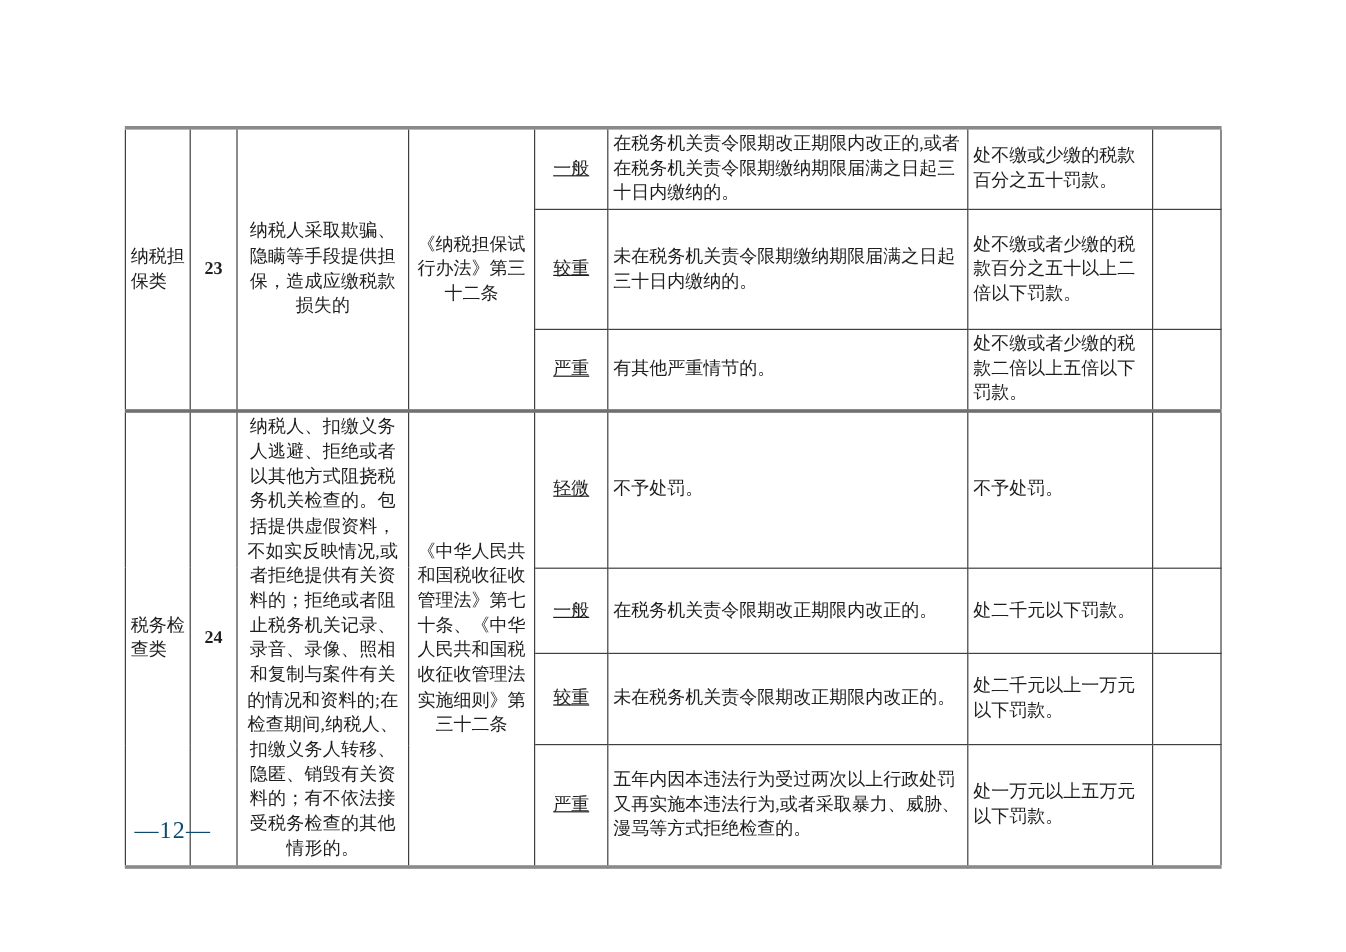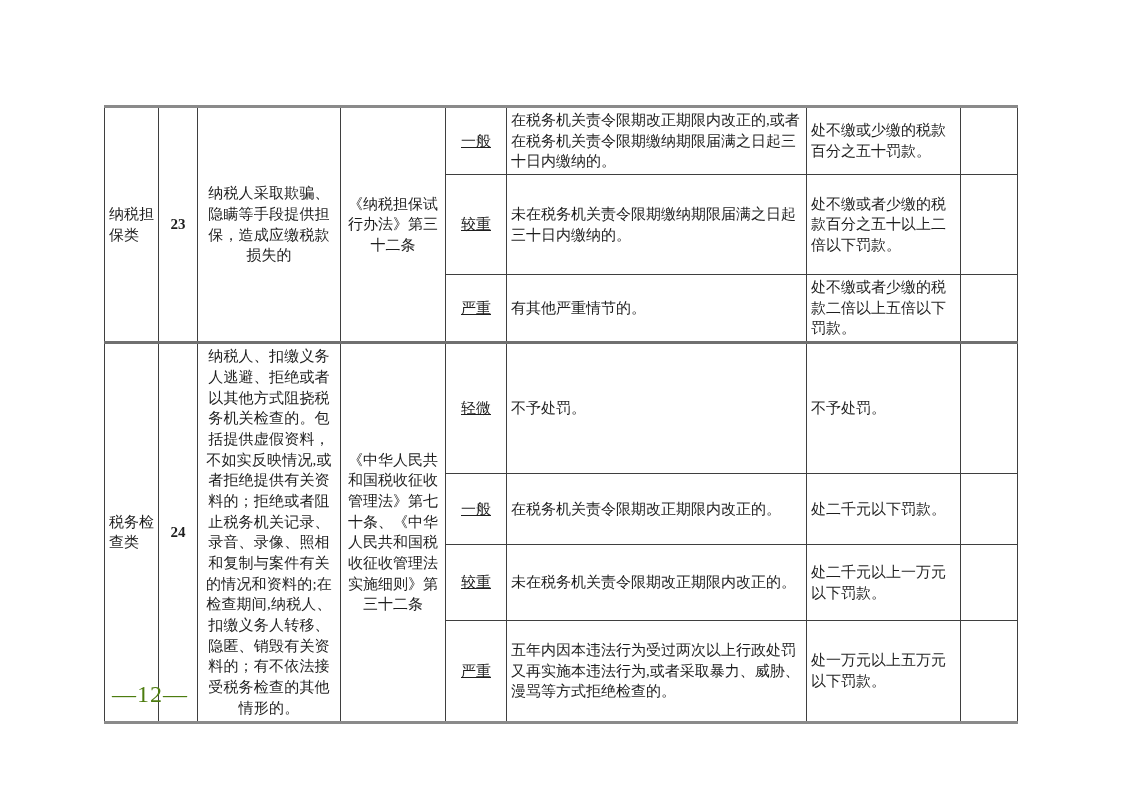--- a/index.html
+++ b/index.html
@@ -28,21 +28,21 @@
   td.c-num  { text-align:center;font-weight:bold; }
   td.c-desc { text-align:center; padding:2px 2px; letter-spacing:0.2px; }
   td.c-legal{ text-align:center; padding:2px 3px;margin-left:47px; }
   td.c-sev  { text-align:center;text-decoration:underline; }
   td.c-circ { text-align:left; padding:2px 9px; }
   td.c-pen  { text-align:left; padding:2px 8px; }
   td.c-rem  { padding:0; }
 
   .page-number {
     position:absolute; left:112px; top:681px;
-    font-size:24px; letter-spacing:1px; color:#4d7c0f;
+    font-size:20px; letter-spacing:1px; color:#0c4a6e;
   }
 </style>
 </head>
 <body>
 
 <div class="page">
 
   <table class="tbl">
     <colgroup>
       <col style="width:54px">

